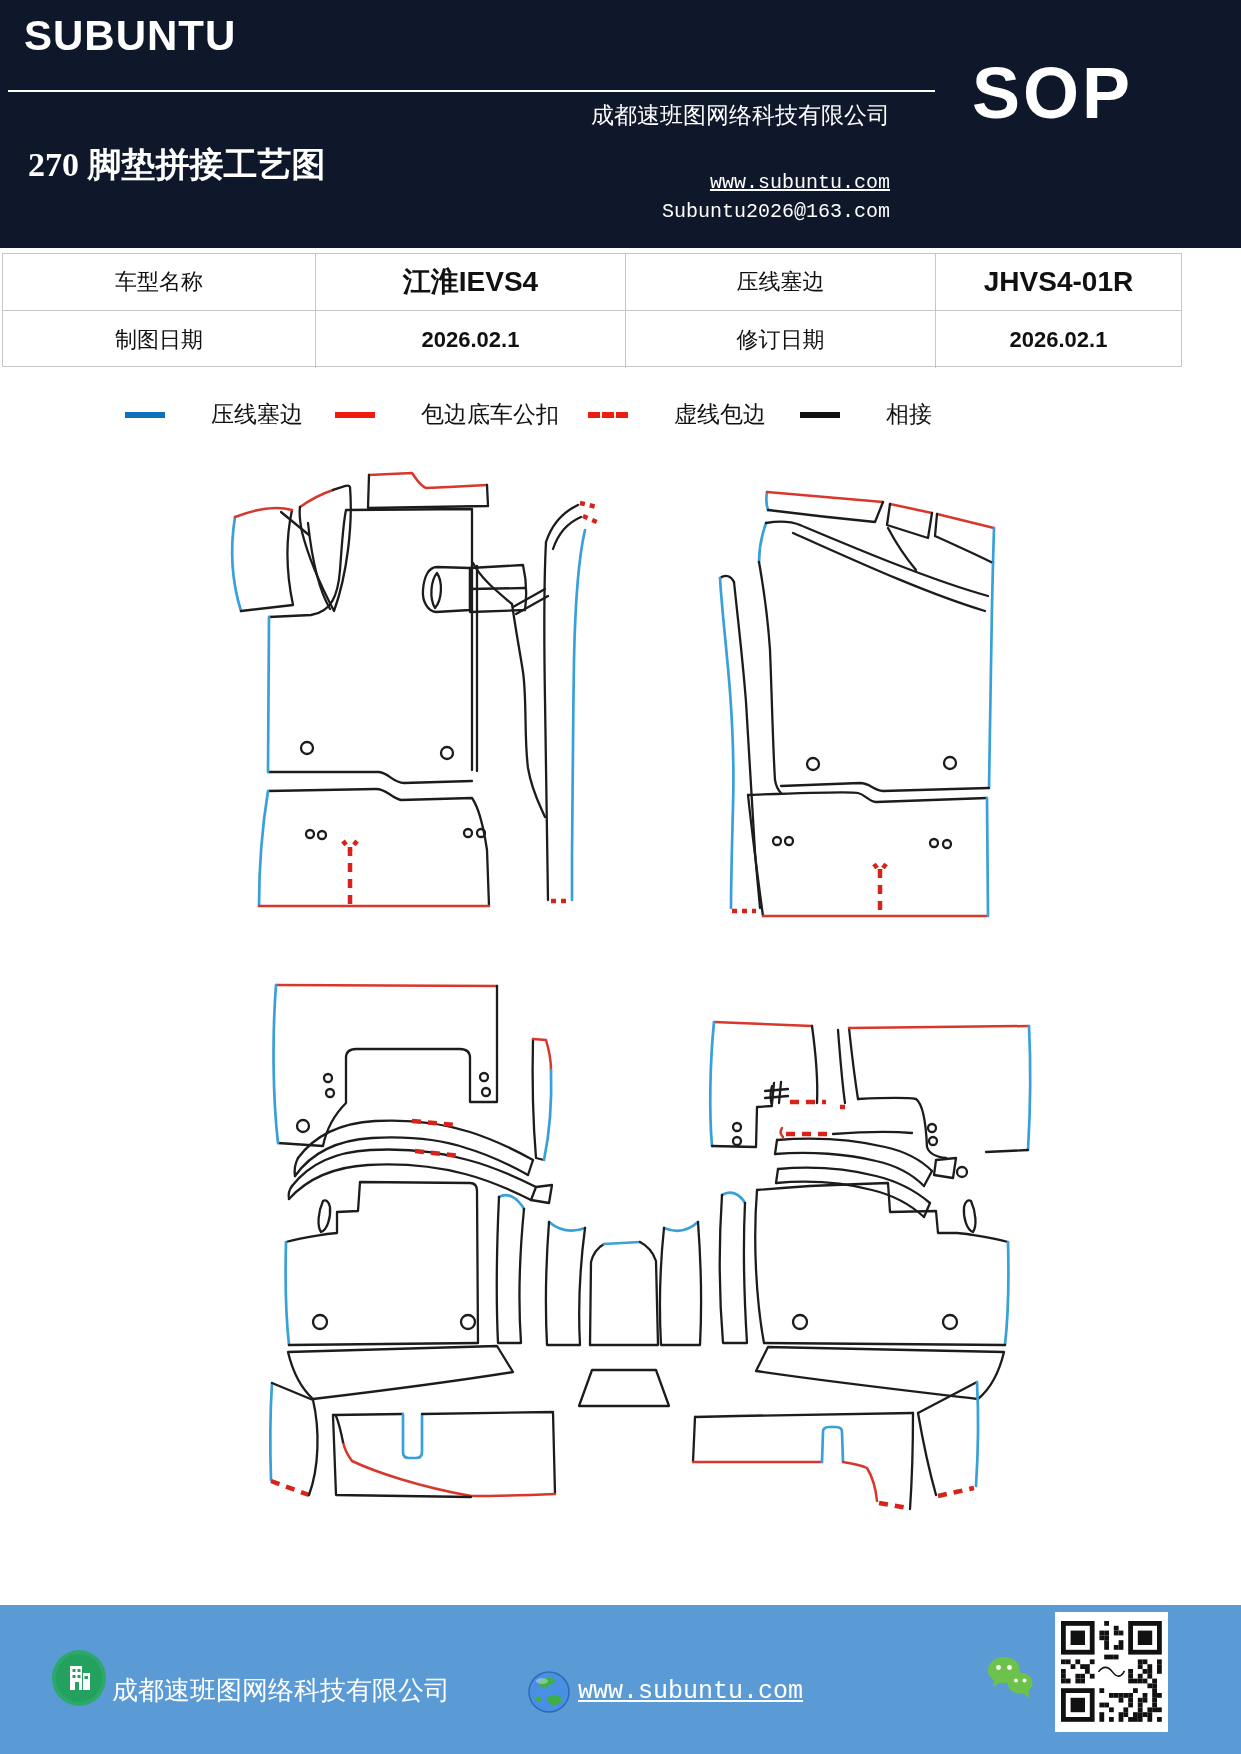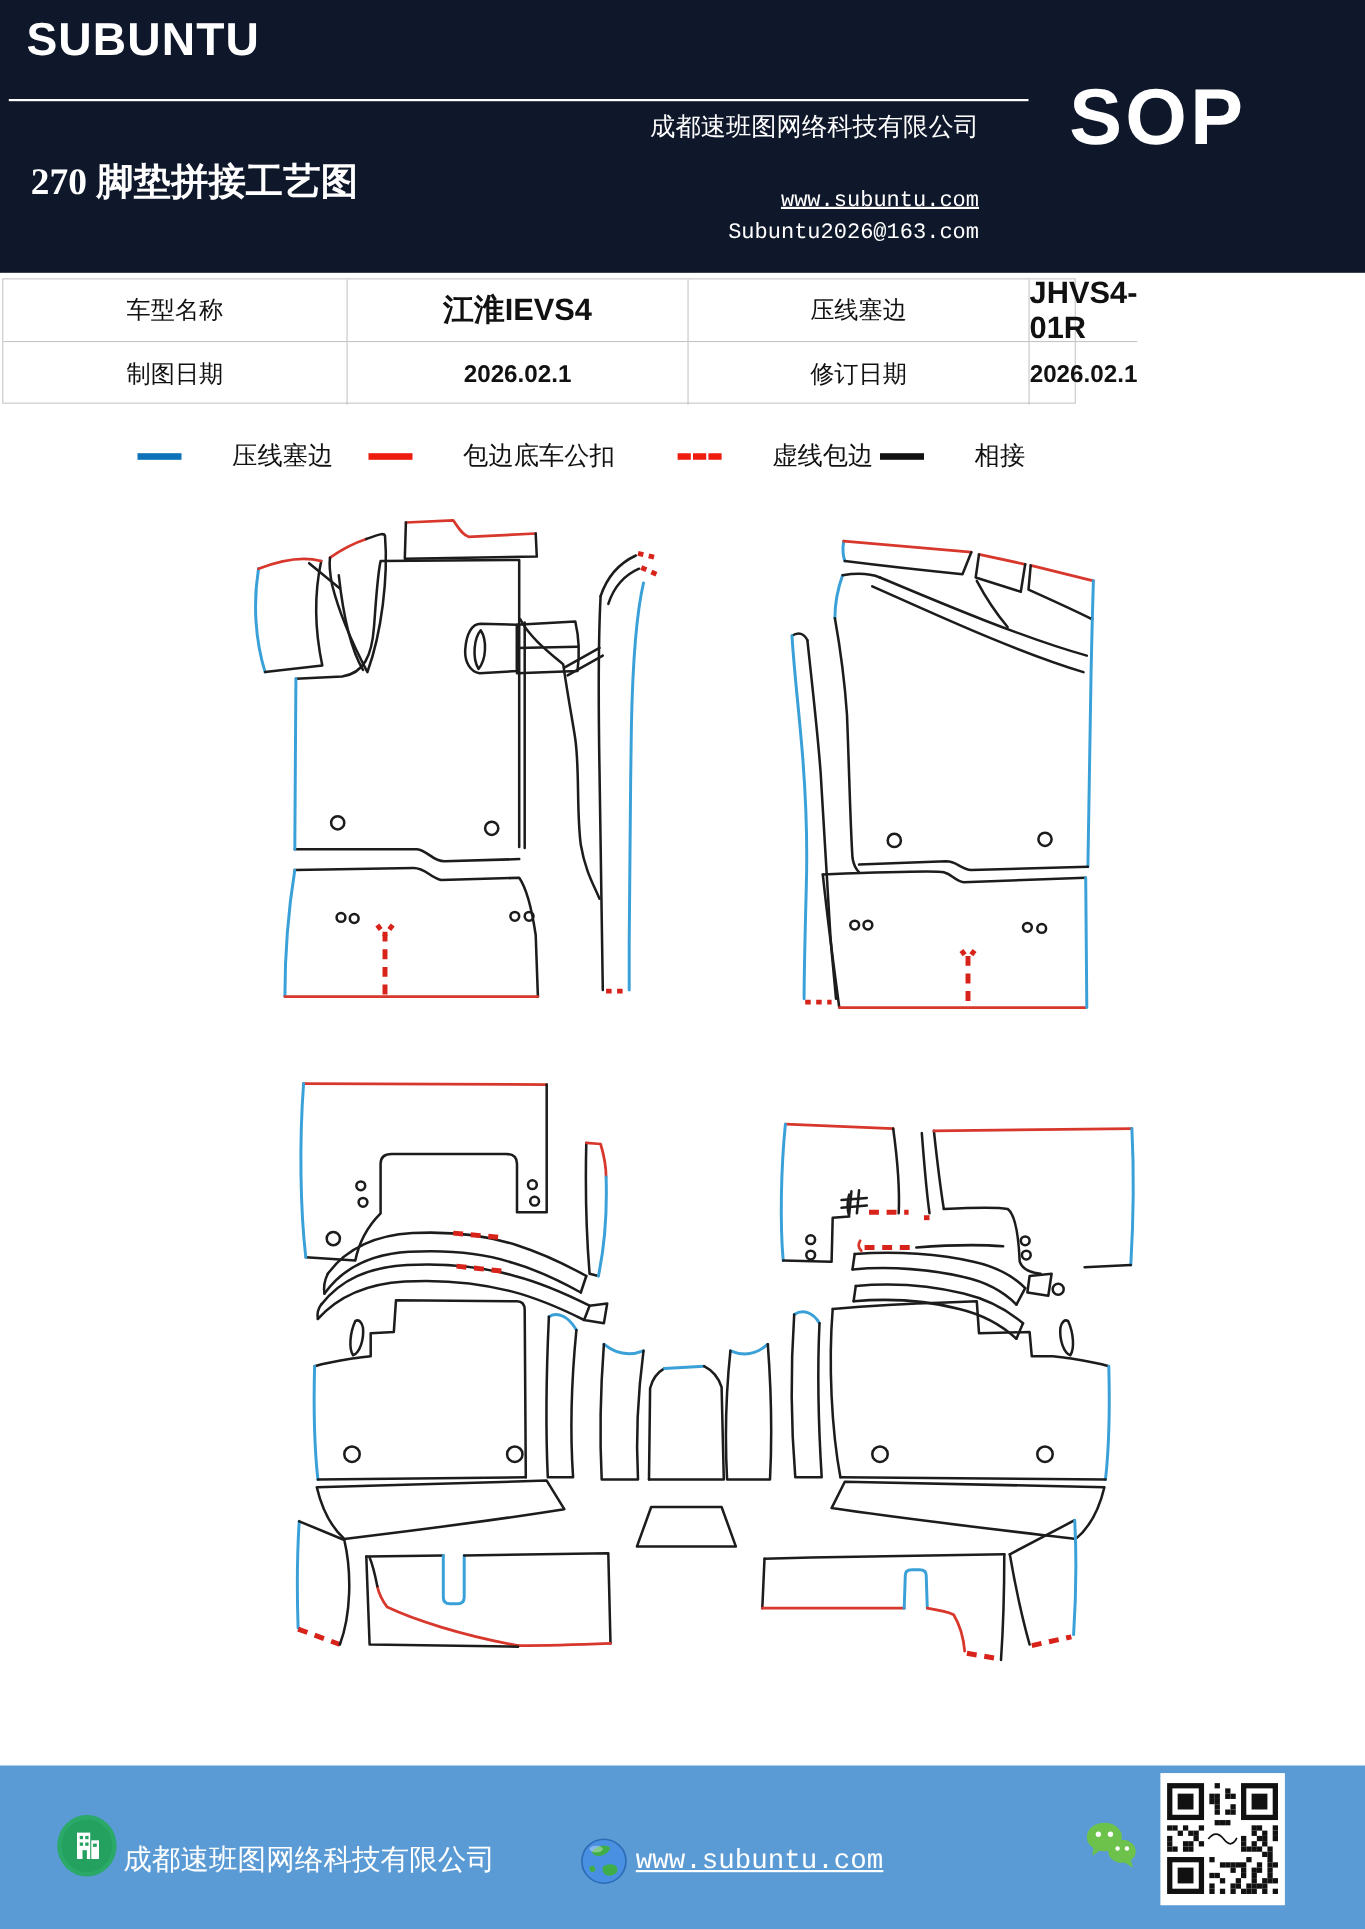--- a/index.html
+++ b/index.html
@@ -12,25 +12,25 @@
   .hdr{position:absolute;top:0;left:0;width:1241px;height:248px;background:#0f172a;}
   .logo{position:absolute;left:24px;top:12px;color:#fff;font-size:42px;font-weight:800;
         letter-spacing:1px;}
   .hdr-line{position:absolute;left:8px;top:90px;width:927px;height:2px;background:#fff;}
   .doc-title{position:absolute;left:28px;top:142px;color:#fff;font-size:34px;font-weight:600;}
   .hdr-right{position:absolute;left:540px;top:100px;width:350px;text-align:right;color:#fff;}
   .hdr-company{font-size:23px;}
   .hdr-site{display:block;margin-top:40px;font-size:20px;color:#fff;
             text-decoration:underline;cursor:pointer;}
   .hdr-email{margin-top:6px;font-size:20px;}
-  .sop{position:absolute;left:972px;top:66px;color:#fff;font-size:72px;font-weight:800;
+  .sop{position:absolute;left:972px;top:52px;color:#fff;font-size:72px;font-weight:800;
        letter-spacing:3px;}
 
   
-  .info{position:absolute;top:253px;left:2px;width:976px;height:114px;
+  .info{position:absolute;top:253px;left:2px;width:1180px;height:114px;
         display:grid;grid-template-columns:313px 310px 310px 1fr;grid-auto-rows:57px;
         border:1px solid #c6c6c6;box-sizing:border-box;}
   .cell{border-right:1px solid #c6c6c6;border-bottom:1px solid #c6c6c6;
         display:flex;align-items:center;justify-content:center;color:#111;box-sizing:border-box;}
   .cell.last-col{border-right:none;}
   .cell.last-row{border-bottom:none;}
   .cell.lbl{font-family:"Liberation Serif", serif;font-size:22px;}
   .cell.val{font-size:28px;font-weight:600;}
   .cell.date{font-size:22px;font-weight:700;}
 
@@ -87,21 +87,21 @@
 
   <div class="legend">
     <div class="leg-item" style="left:125px;">
       <span class="leg-line" style="background: rgb(13, 114, 185);"></span>
       <span class="leg-label">压线塞边</span>
     </div>
     <div class="leg-item" style="left:335px;">
       <span class="leg-line" style="background: rgb(238, 28, 15);"></span>
       <span class="leg-label">包边底车公扣</span>
     </div>
-    <div class="leg-item" style="left:616px;">
+    <div class="leg-item" style="left:588px;">
       <span class="leg-line" style="height: 0px; border-top: 6px dashed rgb(238, 28, 15);"></span>
       <span class="leg-label">虚线包边</span>
     </div>
     <div class="leg-item" style="left:800px;">
       <span class="leg-line" style="background: rgb(17, 17, 17);"></span>
       <span class="leg-label">相接</span>
     </div>
   </div>
 
   <svg class="diagram" width="1241" height="1754" viewBox="0 0 1241 1754">

